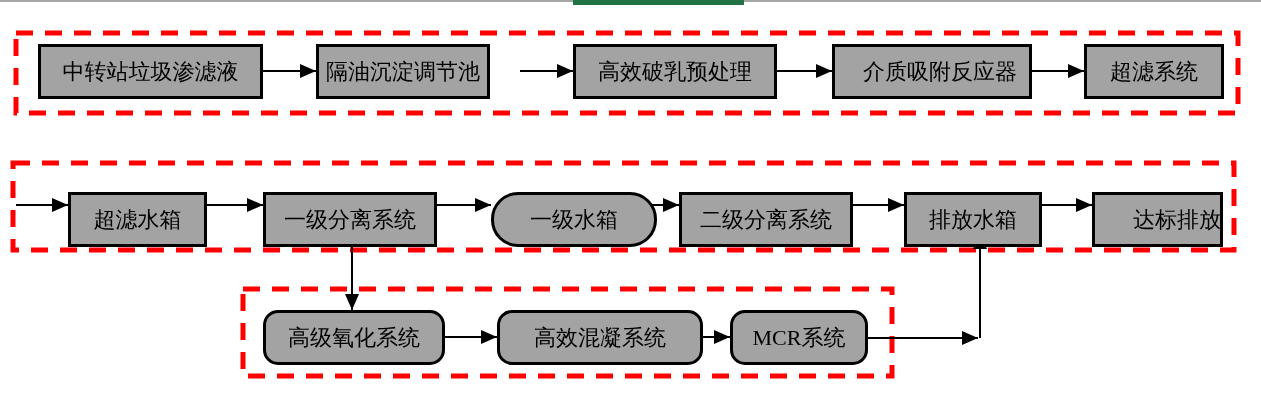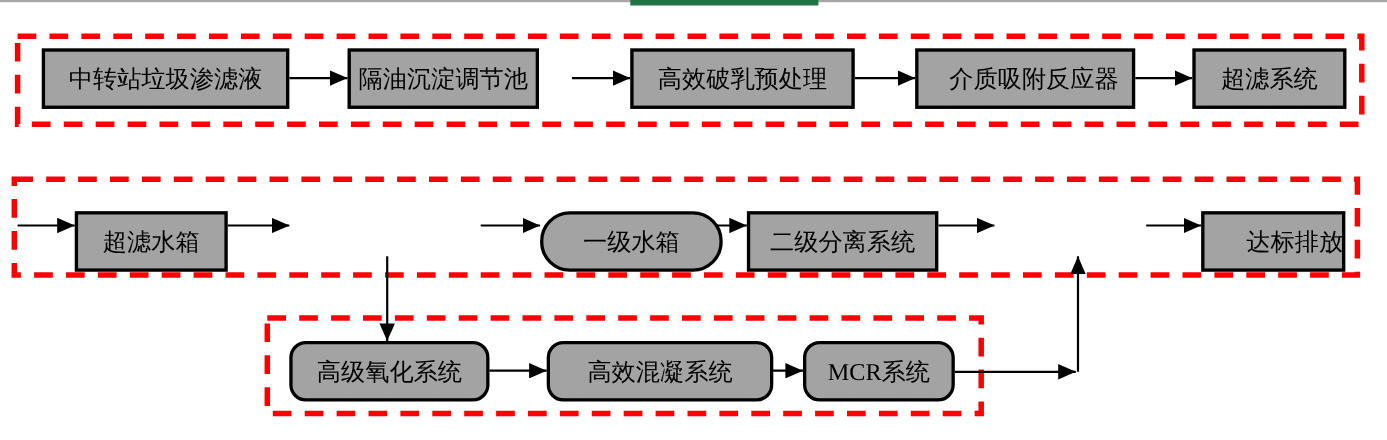--- a/index.html
+++ b/index.html
@@ -84,21 +84,23 @@
     <line x1="980" y1="338" x2="980" y2="233" stroke-width="2" marker-end="url(#ah)" stroke="#000000"></line>
   </svg>
 
   <div class="node r1 n11" style="border-color: rgb(0, 0, 0);">中转站垃圾渗滤液</div>
   <div class="node r1 n12" style="border-color: rgb(0, 0, 0);">隔油沉淀调节池</div>
   <div class="node r1 n13" style="border-color: rgb(0, 0, 0);">高效破乳预处理</div>
   <div class="node r1 n14" style="border-color: rgb(0, 0, 0);">介质吸附反应器</div>
   <div class="node r1 n15" style="border-color: rgb(0, 0, 0);">超滤系统</div>
 
   <div class="node r2 n21" style="border-color: rgb(0, 0, 0);">超滤水箱</div>
+  <div class="node r2 n22" style="border-color: rgb(0, 0, 0);">一级分离系统</div>
   <div class="node r2 n23" style="border-color: rgb(0, 0, 0);">一级水箱</div>
   <div class="node r2 n24" style="border-color: rgb(0, 0, 0);">二级分离系统</div>
+  <div class="node r2 n25" style="border-color: rgb(0, 0, 0);">排放水箱</div>
   <div class="node r2 n26" style="border-color: rgb(0, 0, 0);">达标排放</div>
 
   <div class="node r3 n31" style="border-color: rgb(0, 0, 0);">高级氧化系统</div>
   <div class="node r3 n32" style="border-color: rgb(0, 0, 0);">高效混凝系统</div>
   <div class="node r3 n33" style="border-color: rgb(0, 0, 0);">MCR系统</div>
 
 </div>
 
 </body></html>

